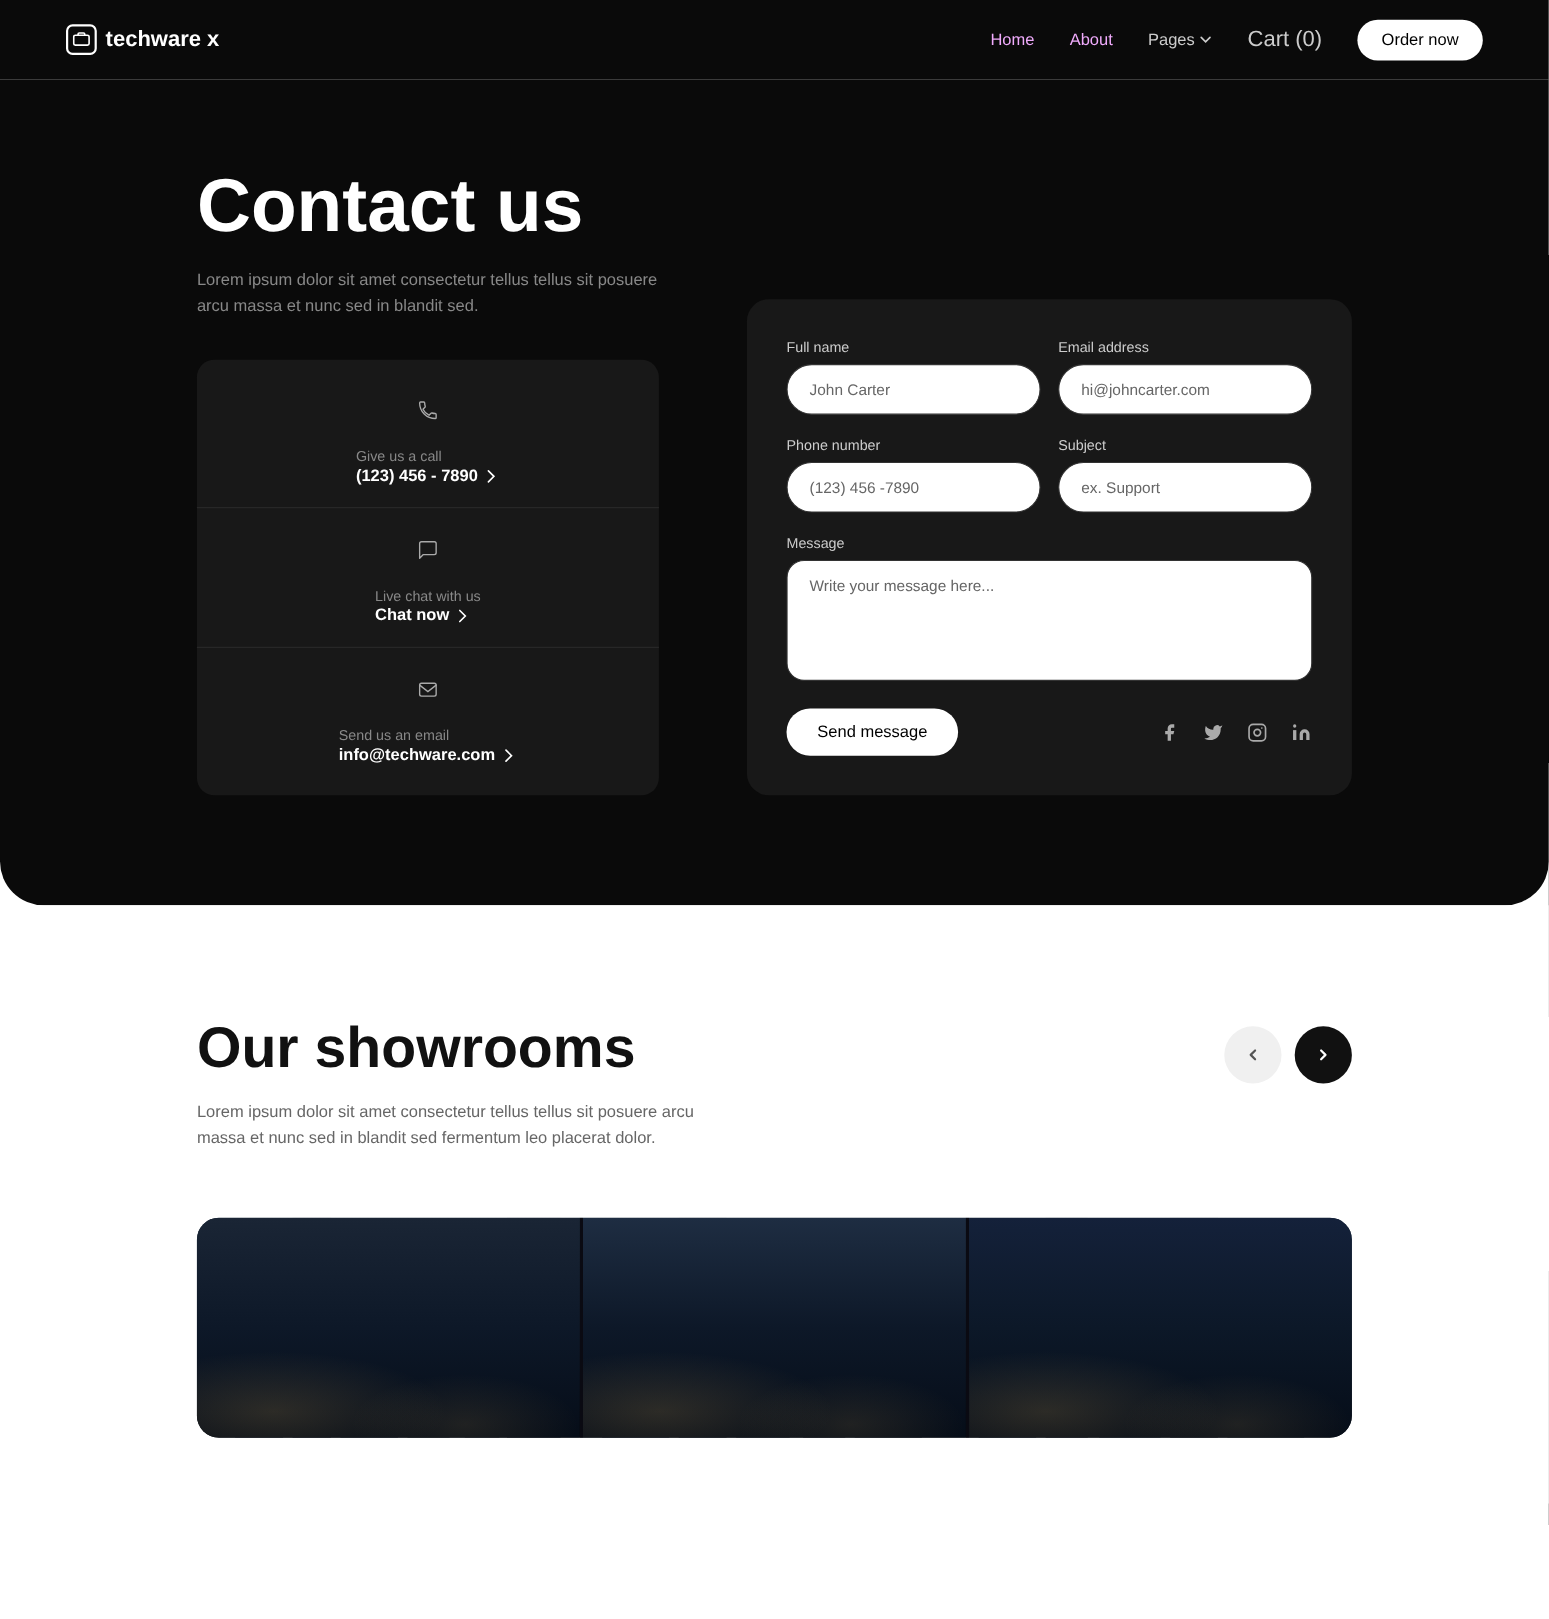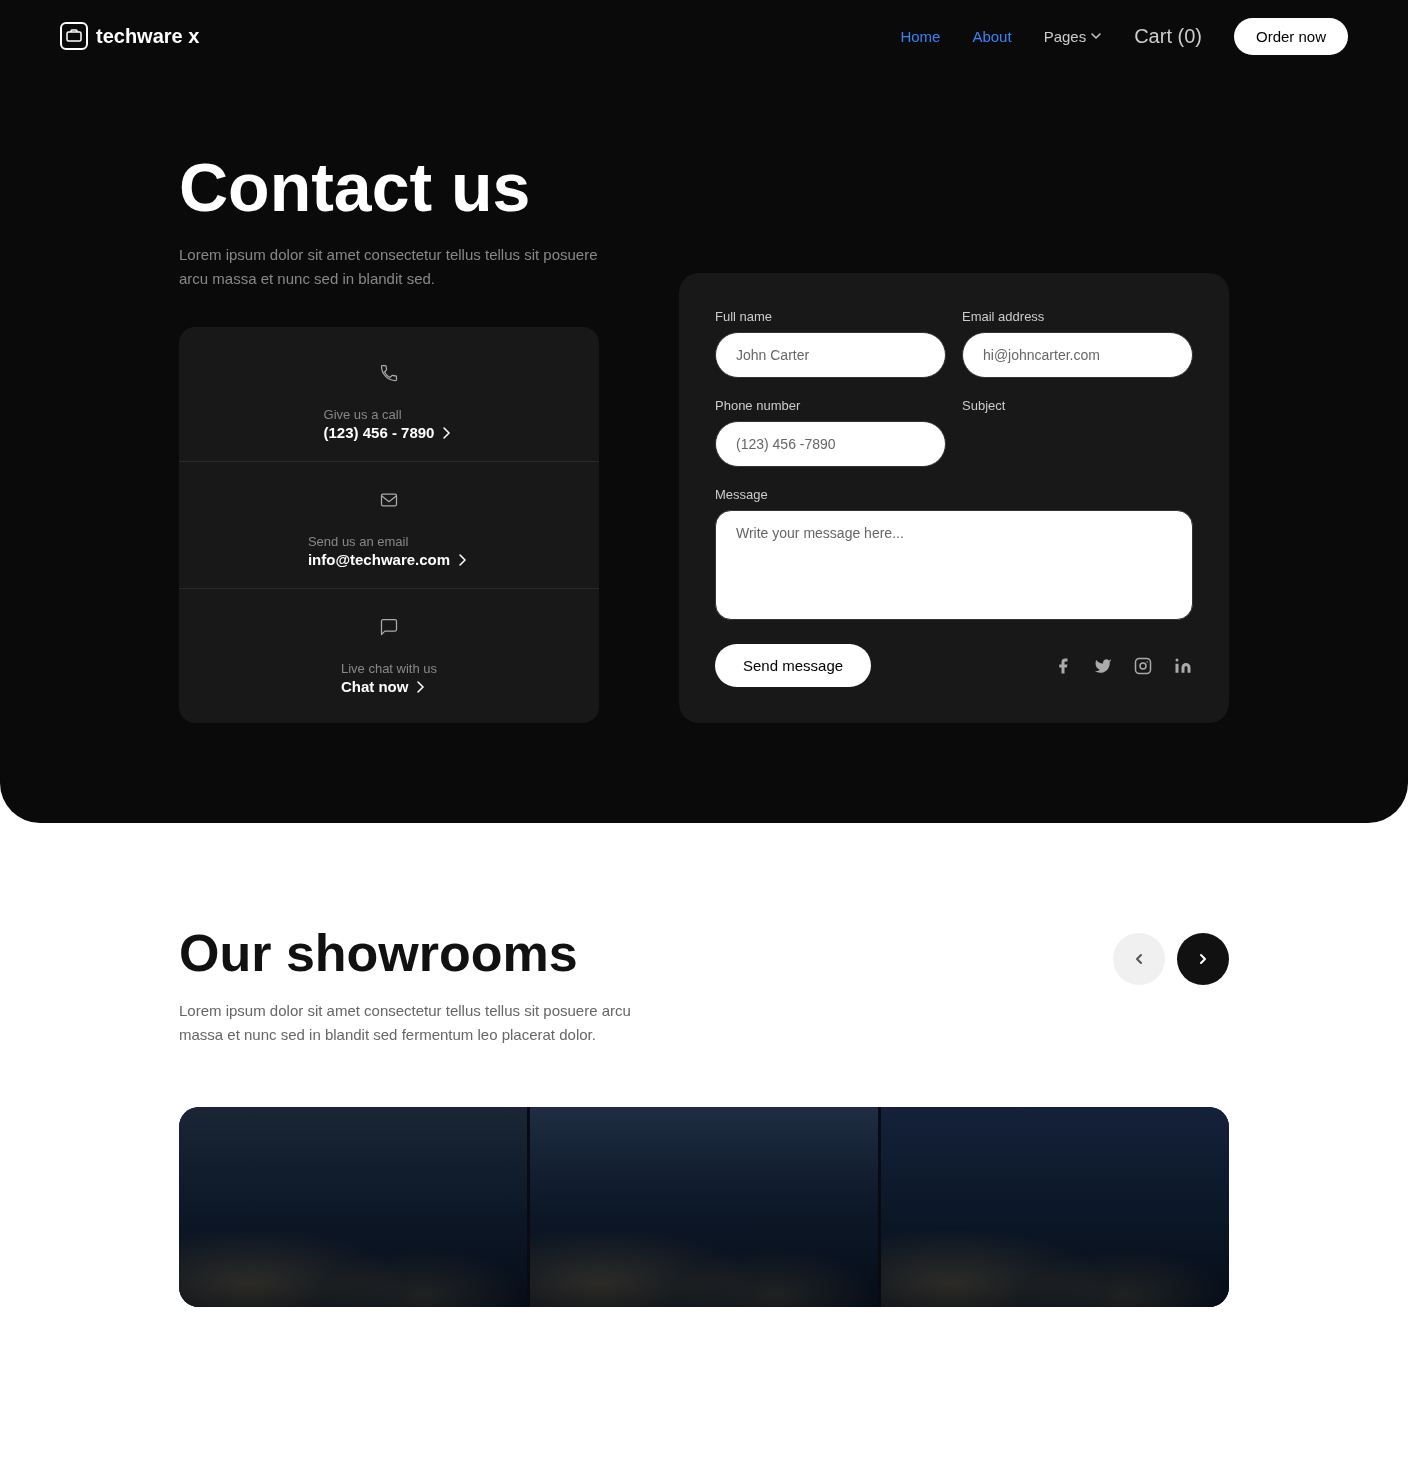--- a/index.html
+++ b/index.html
@@ -31,21 +31,21 @@
       align-items: center;
       justify-content: center;
     }
     .logo-icon svg { width: 16px; height: 16px; }
     .nav-links {
       display: flex;
       align-items: center;
       gap: 32px;
     }
     .nav-links a {
-      color: #3b82f6;
+      color: #f0abfc;
       text-decoration: none;
       font-size: 15px;
     }
     .nav-pages {
       display: flex;
       align-items: center;
       gap: 4px;
       color: #ccc;
       font-size: 15px;
       cursor: pointer;
@@ -345,51 +345,51 @@
               <svg viewBox="0 0 14 14" xmlns="http://www.w3.org/2000/svg">
                   <path d="M4 2l5 5-5 5" stroke="#fff" stroke-width="1.5" fill="none" stroke-linecap="round"></path>
                 </svg>
             </div>
           </div>
         </div>
 
         <div class="contact-card">
           <div class="card-icon">
             <svg viewBox="0 0 24 24" fill="none" xmlns="http://www.w3.org/2000/svg">
+              <path d="M21 15a2 2 0 01-2 2H7l-4 4V5a2 2 0 012-2h14a2 2 0 012 2z" stroke="#aaa" stroke-width="1.5" stroke-linecap="round" stroke-linejoin="round"></path>
+            </svg>
+          </div>
+          <div class="card-text">
+            <div class="card-label">Live chat with us</div>
+            <div class="card-value">
+              <span>Chat now</span>
+              <svg viewBox="0 0 14 14" xmlns="http://www.w3.org/2000/svg">
+                  <path d="M4 2l5 5-5 5" stroke="#fff" stroke-width="1.5" fill="none" stroke-linecap="round"></path>
+                </svg>
+            </div>
+          </div>
+        </div>
+
+        <div class="contact-card">
+          <div class="card-icon">
+            <svg viewBox="0 0 24 24" fill="none" xmlns="http://www.w3.org/2000/svg">
               <rect x="3" y="5" width="18" height="14" rx="2" stroke="#aaa" stroke-width="1.5"></rect>
               <path d="M3 7l9 7 9-7" stroke="#aaa" stroke-width="1.5" stroke-linecap="round"></path>
             </svg>
           </div>
           <div class="card-text">
             <div class="card-label">Send us an email</div>
             <div class="card-value">
               <span>info@techware.com</span>
               <svg viewBox="0 0 14 14" xmlns="http://www.w3.org/2000/svg">
                   <path d="M4 2l5 5-5 5" stroke="#fff" stroke-width="1.5" fill="none" stroke-linecap="round"></path>
                 </svg>
             </div>
           </div>
         </div>
-
-        <div class="contact-card">
-          <div class="card-icon">
-            <svg viewBox="0 0 24 24" fill="none" xmlns="http://www.w3.org/2000/svg">
-              <path d="M21 15a2 2 0 01-2 2H7l-4 4V5a2 2 0 012-2h14a2 2 0 012 2z" stroke="#aaa" stroke-width="1.5" stroke-linecap="round" stroke-linejoin="round"></path>
-            </svg>
-          </div>
-          <div class="card-text">
-            <div class="card-label">Live chat with us</div>
-            <div class="card-value">
-              <span>Chat now</span>
-              <svg viewBox="0 0 14 14" xmlns="http://www.w3.org/2000/svg">
-                  <path d="M4 2l5 5-5 5" stroke="#fff" stroke-width="1.5" fill="none" stroke-linecap="round"></path>
-                </svg>
-            </div>
-          </div>
-        </div>
       </div>
     </div>
 
     <div class="contact-form-card">
       <div class="form-row">
         <div class="form-group">
           <label>Full name</label>
           <input type="text" placeholder="John Carter" style="">
         </div>
         <div class="form-group">
@@ -397,20 +397,21 @@
           <input type="email" placeholder="hi@johncarter.com" style="">
         </div>
       </div>
       <div class="form-row">
         <div class="form-group">
           <label>Phone number</label>
           <input type="tel" placeholder="(123) 456 -7890" style="">
         </div>
         <div class="form-group">
           <label>Subject</label>
+          <input type="text" placeholder="ex. Support" style="">
         </div>
       </div>
       <div class="form-group">
         <label>Message</label>
         <textarea placeholder="Write your message here..." style=""></textarea>
       </div>
       <div class="form-bottom">
         <button class="send-btn">Send message</button>
         <div class="social-icons">
 

